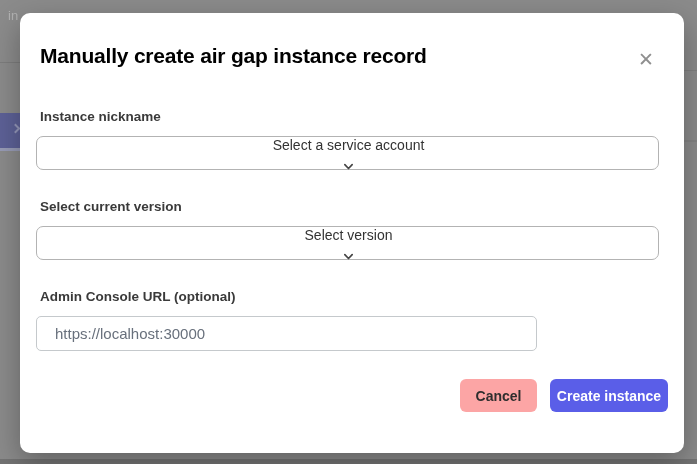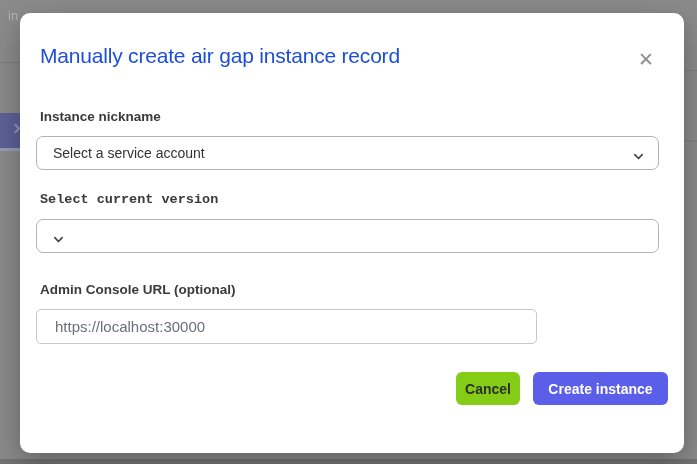--- a/index.html
+++ b/index.html
@@ -58,56 +58,57 @@
     width: 664px; height: 440px;
     background: #ffffff;
     border-radius: 10px;
     box-shadow: 0 10px 30px rgba(0,0,0,0.30);
     padding: 0 16px;
   }
   .modal-title {
     margin-top: 29px;
     font-size: 21px;
     line-height: 27px;
-    font-weight: 400;
+    font-weight: 700;
     letter-spacing: -0.2px;
-    color: #1d4ed8;
+    color: #000000;
     padding-left: 4px;
   }
   .close-btn {
     position: absolute;
     top: 34px; right: 26px;
     width: 24px; height: 24px;
     border: none; background: transparent;
     font-size: 19px; line-height: 24px;
     color: #8f8f8f;
     cursor: pointer;
     font-family: "DejaVu Sans", sans-serif;
   }
 
   .field-label {
     font-size: 13.5px;
     font-weight: 700;
     color: #3a3a3a;
     padding-left: 4px;
   }
   .label-1 { margin-top: 40px; }
-  .label-2 { margin-top: 22px; font-family: Liberation Mono, monospace; }
+  .label-2 { margin-top: 29px; }
   .label-3 { margin-top: 29px; }
 
   .select-box {
     margin-top: 12px;
     width: 623px; height: 34px;
     border: 1px solid #b3b3b3;
     border-radius: 7px;
     background: #ffffff;
     display: flex; align-items: center;
     padding: 0 14px 0 16px;
     cursor: pointer;
     position: relative;
+    flex-direction: column;
   }
   .select-box .select-value {
     font-size: 14px;
     color: #333333;
     flex: 1;
   }
   .select-box .chevron {
     width: 11px; height: 11px;
     display: inline-block;
   }
@@ -135,29 +136,29 @@
     height: 33px;
     border: none;
     border-radius: 6px;
     font-family: "Liberation Sans", sans-serif;
     font-size: 14px;
     font-weight: 700;
     cursor: pointer;
     padding: 0 18px;
   }
   .btn-cancel {
-    background: #84cc16;
+    background: #fca5a5;
     color: #2e2e2e;
-    width: 64px;
+    width: 77px;
     padding: 0;
   }
   .btn-primary {
     background: #5a5ee8;
     color: #ffffff;
-    width: 135px;
+    width: 118px;
     padding: 3px;
   }
 </style>
 </head>
 <body>
 
 <div class="backdrop">
   <span class="bg-partial-text">in</span>
   <div class="bg-divider-left"></div>
   <div class="bg-selected-row">
@@ -180,20 +181,21 @@
     <span class="select-value">Select a service account</span>
     <span class="chevron">
       <svg width="11" height="11" viewBox="0 0 12 12">
           <path d="M2 4 L6 8.2 L10 4" fill="none" stroke="#444444" stroke-width="1.8" stroke-linecap="round" stroke-linejoin="round"></path>
         </svg>
     </span>
   </div>
 
   <div class="field-label label-2">Select current version</div>
   <div class="select-box">
+    <span class="select-value">Select version</span>
     <span class="chevron">
       <svg width="11" height="11" viewBox="0 0 12 12">
           <path d="M2 4 L6 8.2 L10 4" fill="none" stroke="#444444" stroke-width="1.8" stroke-linecap="round" stroke-linejoin="round"></path>
         </svg>
     </span>
   </div>
 
   <div class="field-label label-3">Admin Console URL (optional)</div>
   <input class="text-input" type="text" placeholder="https://localhost:30000" style="">
 

